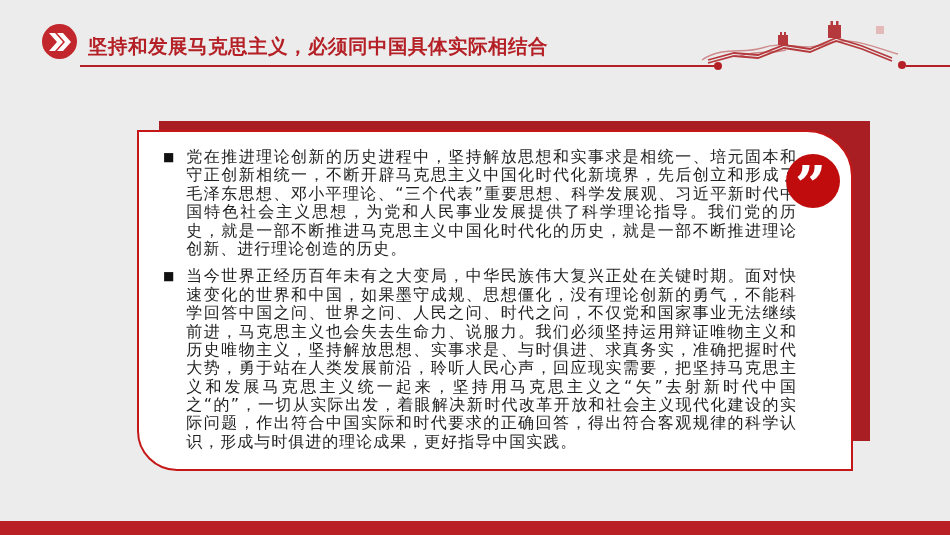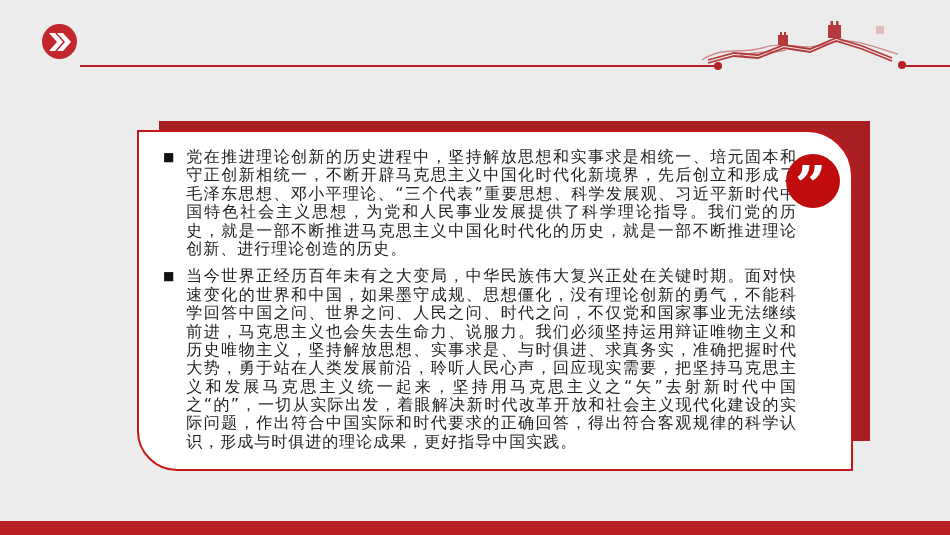--- a/index.html
+++ b/index.html
@@ -96,20 +96,21 @@
 <body>
 
 <div class="slide">
 
   <div class="chev-badge">
     <svg width="23" height="22" viewBox="0 0 23 22">
       <path d="M1 2 L7 2 L15 11 L7 20 L1 20 L9 11 Z" fill="#ffffff"></path>
       <path d="M9 2 L15 2 L23 11 L15 20 L9 20 L17 11 Z" fill="#ffffff"></path>
     </svg>
   </div>
+  <h1 class="page-title">坚持和发展马克思主义，必须同中国具体实际相结合</h1>
 
   <div class="hline hline-a"></div>
   <div class="hdot hdot-a"></div>
 
   <svg class="greatwall" width="200" height="54" viewBox="0 0 200 54">
     <g fill="none" stroke="#cf8a8c" stroke-width="1.4">
       <path d="M2 48 C 22 34, 44 42, 62 36 C 84 28, 104 40, 126 32 C 150 23, 176 36, 198 42"></path>
       <path d="M40 44 C 58 38, 70 42, 86 38"></path>
     </g>
     <g fill="none" stroke="#b5393c" stroke-width="1.8">

